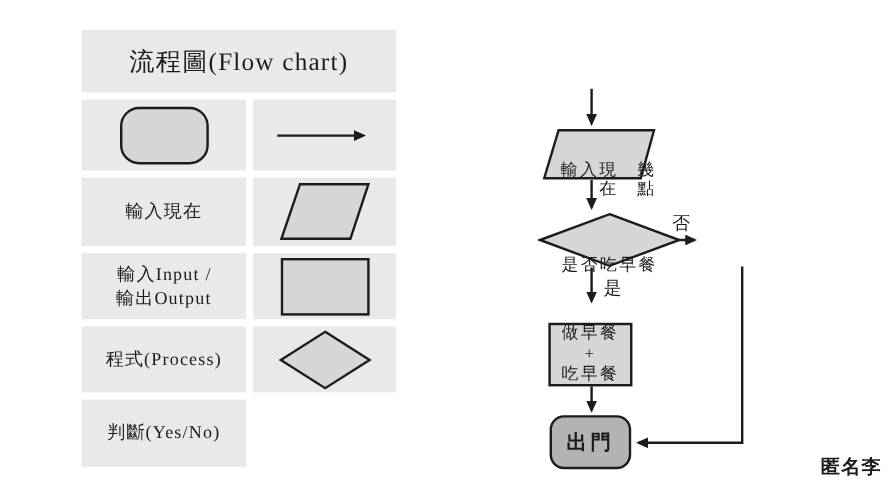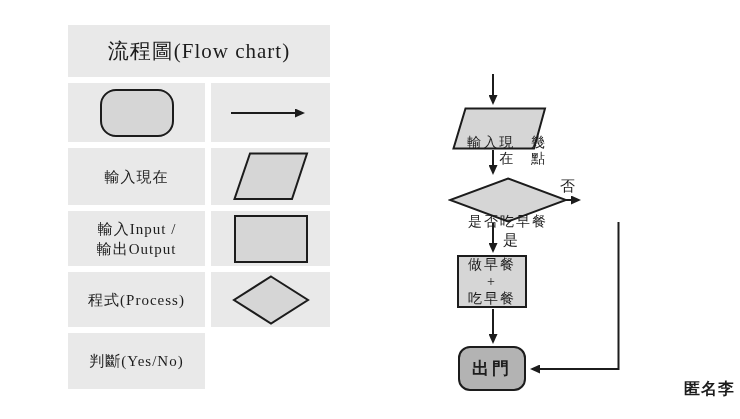--- a/index.html
+++ b/index.html
@@ -153,21 +153,21 @@
       <div class="txt">
         <div>是否吃</div>
         <div>早餐</div>
       </div>
     </div>
 
     <div class="edge-label" style="left:130px;top:157px;">否</div>
     <div class="edge-label" style="left:73px;top:211px;">是</div>
 
 
-    <div class="node proc" style="left:27px;top:235px;width:66px;height:49px;">
+    <div class="node proc" style="left:27px;top:249px;width:66px;height:49px;">
       <div class="lines">
         <div>做早餐</div>
         <div>+</div>
         <div>吃早餐</div>
       </div>
     </div>
 
     <div class="node term" style="left:28px;top:326px;width:64px;height:41px;">出門</div>
   </div>
 

